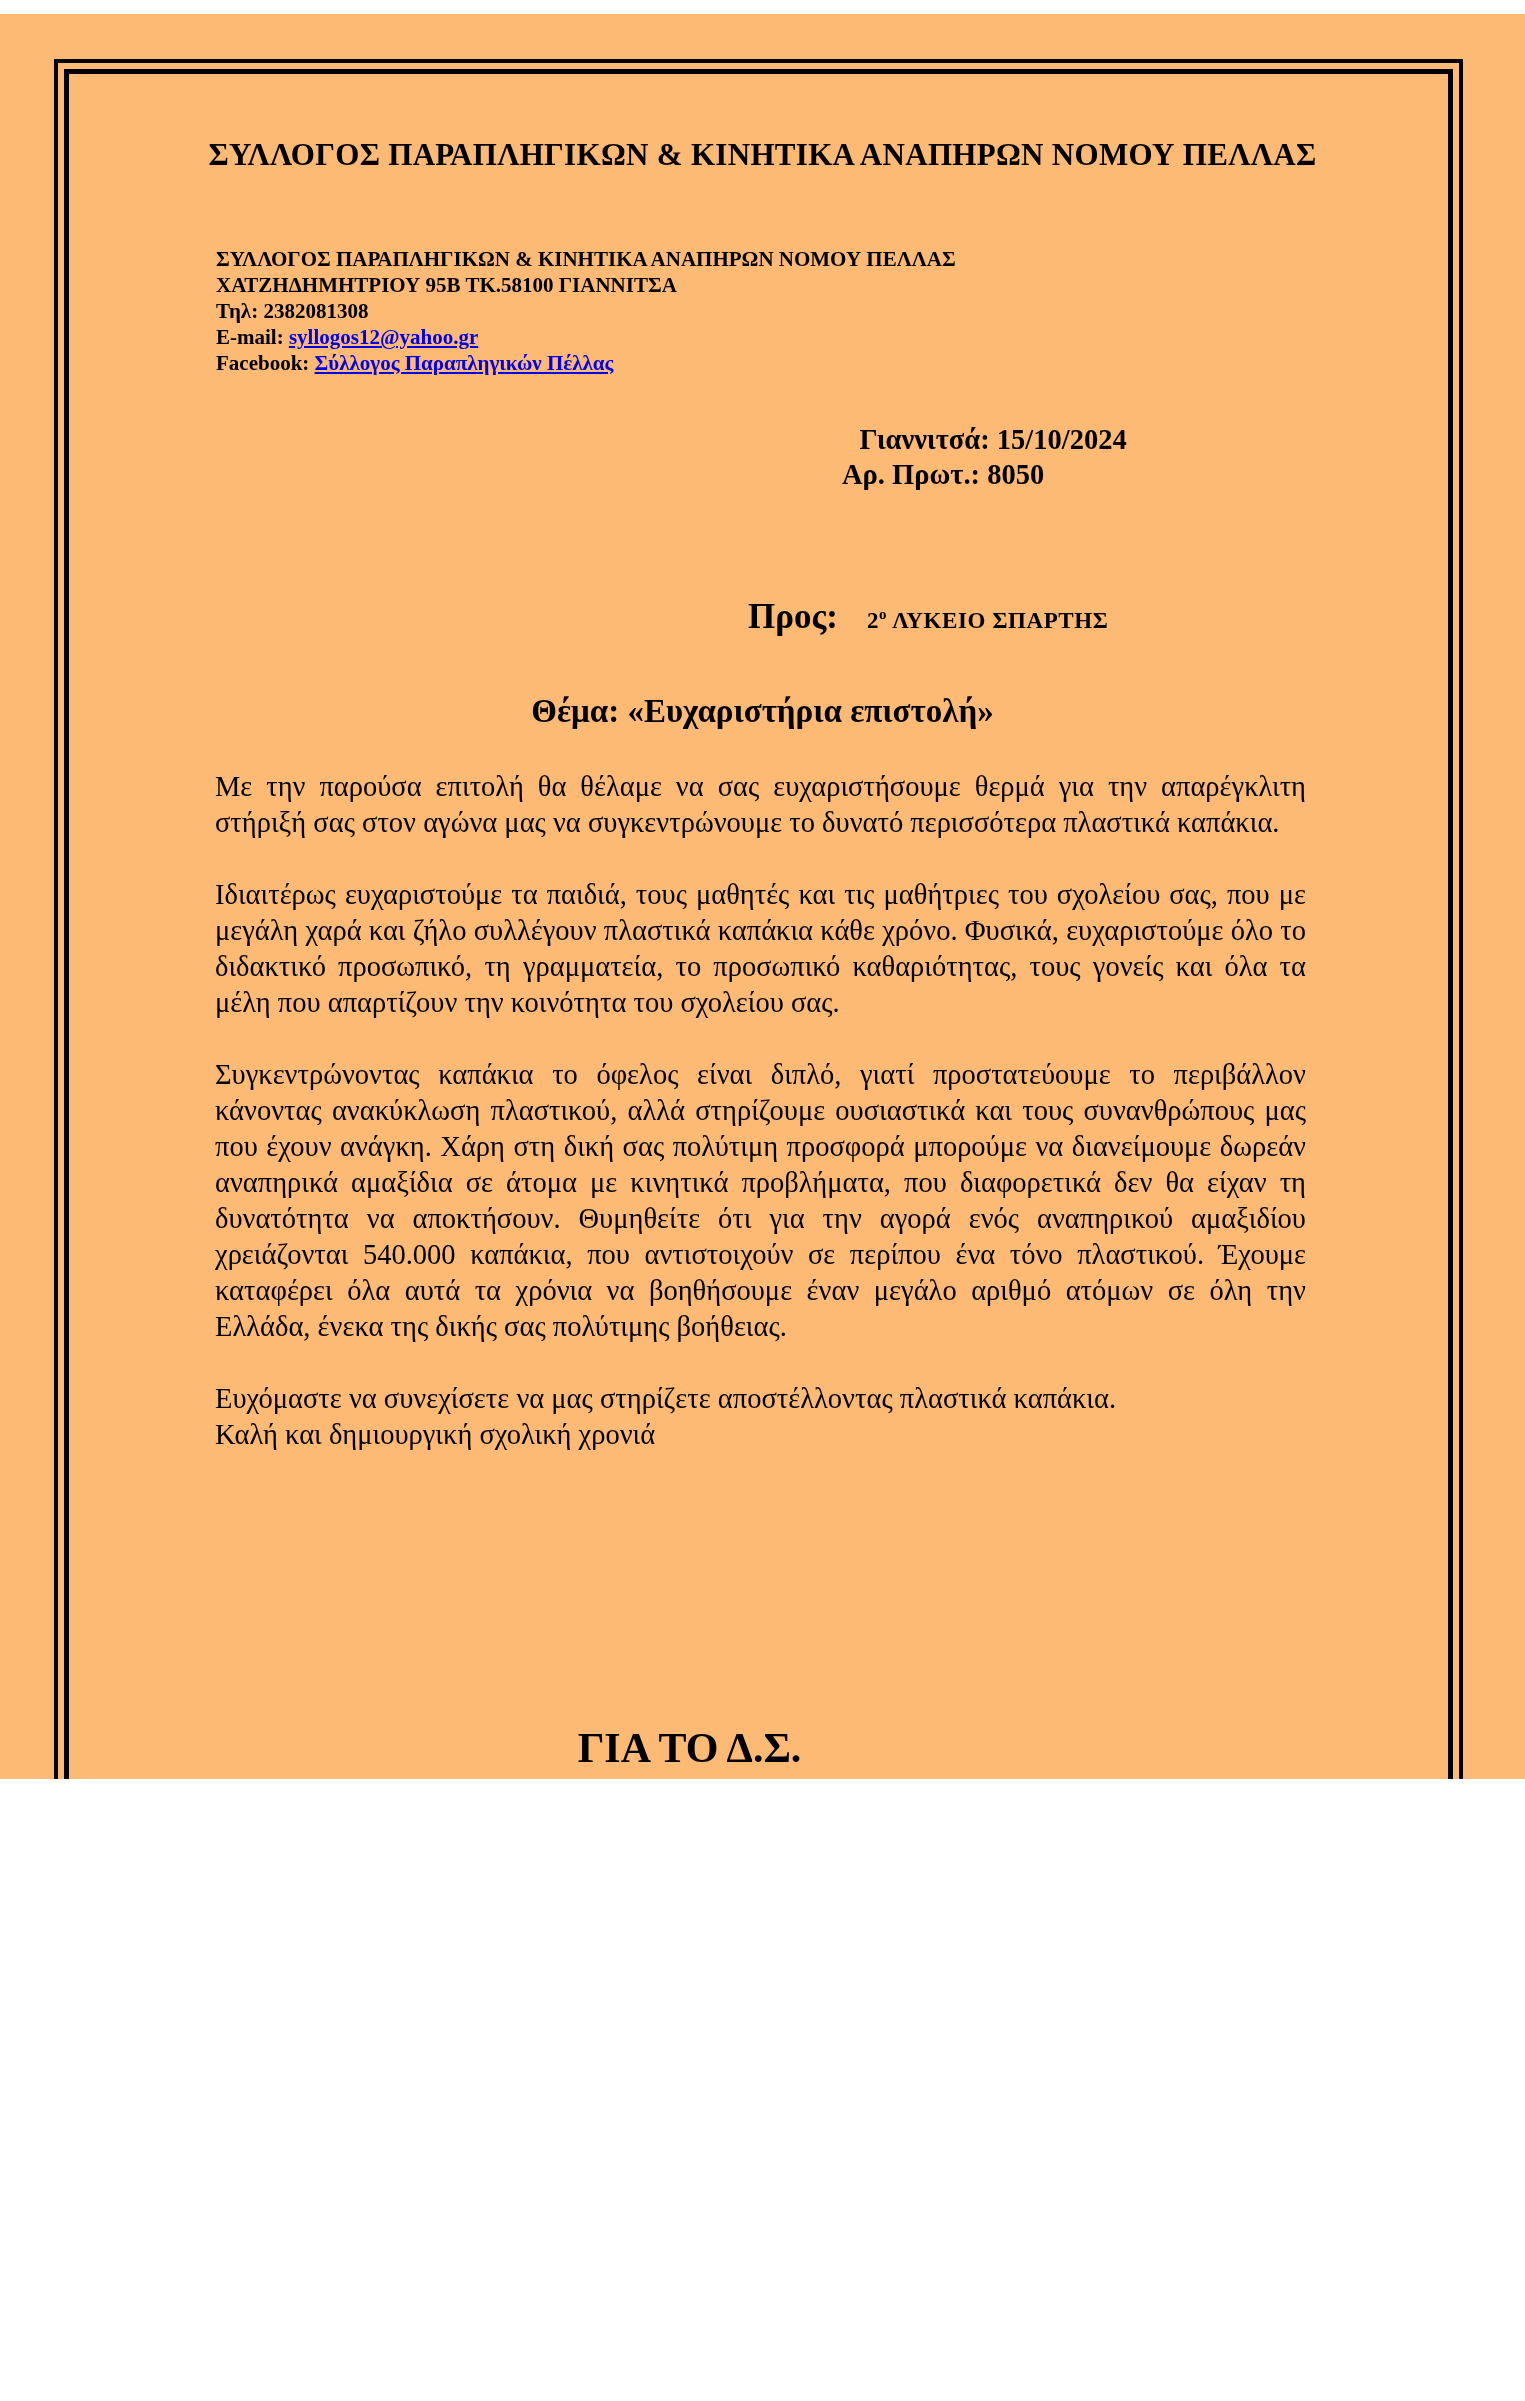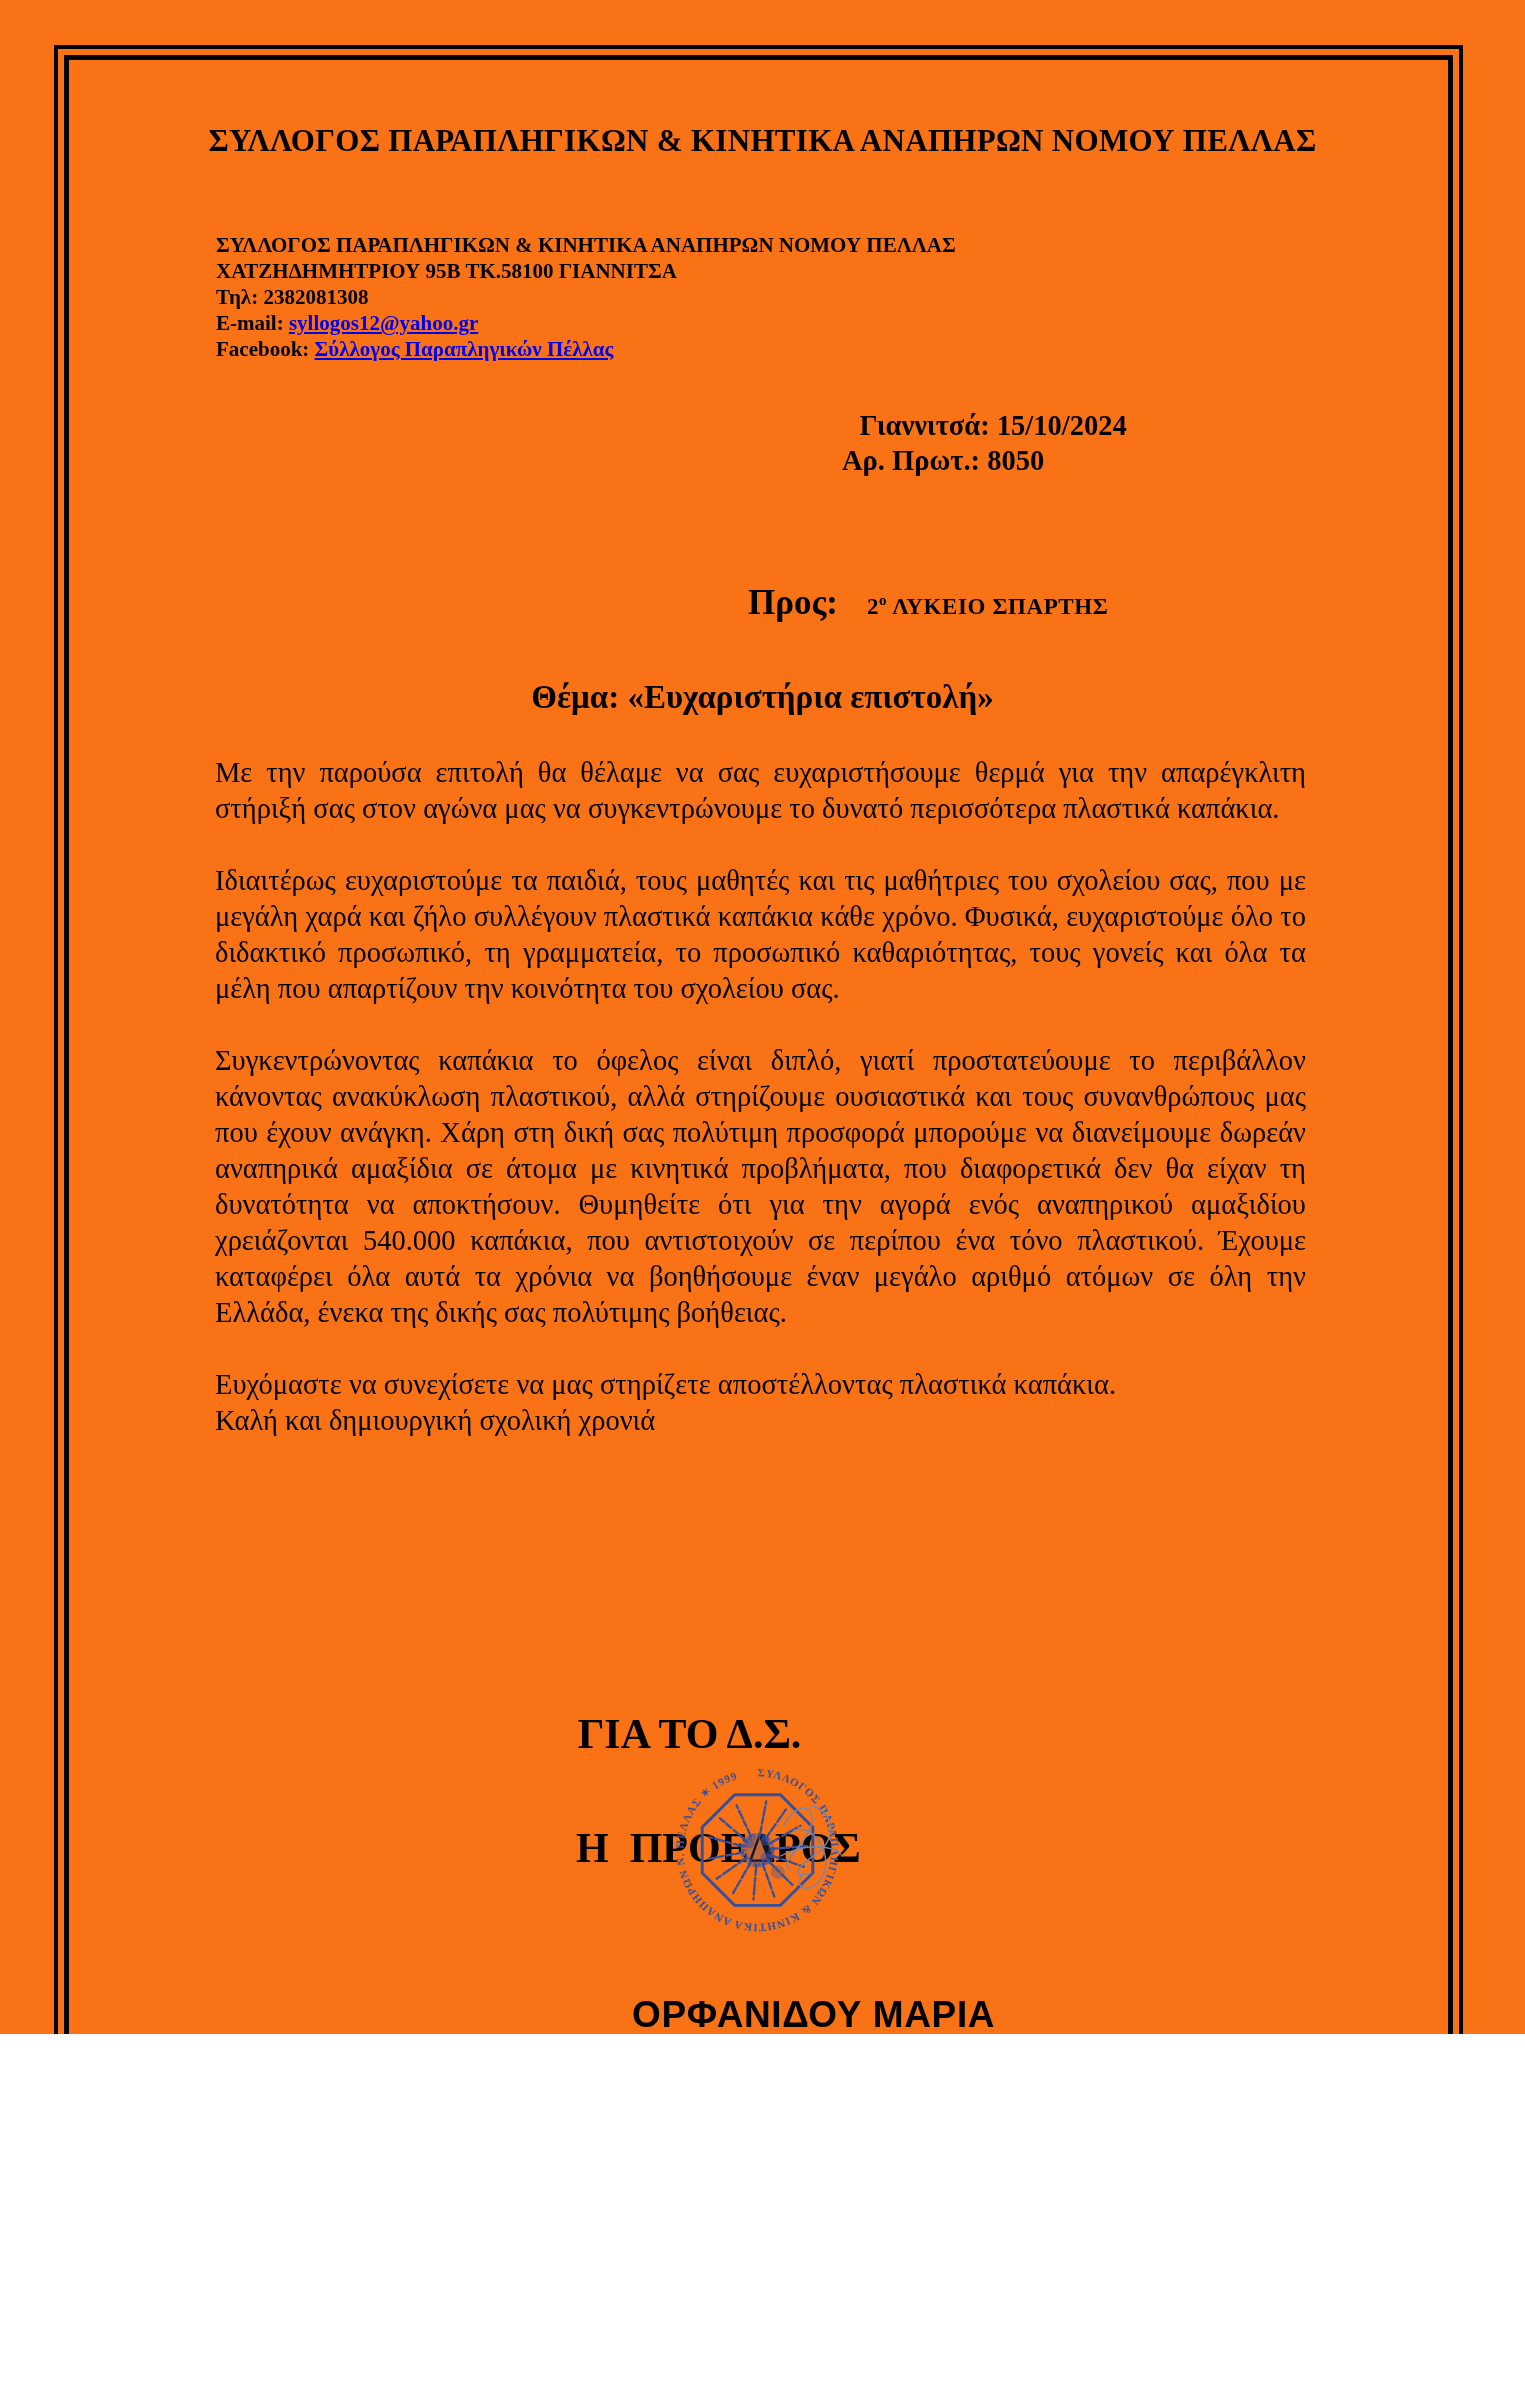--- a/index.html
+++ b/index.html
@@ -1,22 +1,23 @@
 <!DOCTYPE html>
 <html lang="el" style="font-size:9.3px"><head>
 <meta charset="utf-8">
 <style>
   html,body{margin:0;padding:0;background:#ffffff;}
   #page{
     position:relative;
-    width:1525px;height:2034px;
-    background:#f97316;
+    width:1525px;height:1765px;
+    background:#fdba74;
     font-family:"Liberation Serif","DejaVu Serif",serif;
     color:#000;
     overflow:hidden;
+    margin-top:14px;
   }
   .frame-outer{
     position:absolute;left:54px;top:45px;width:1409px;height:2274px;
     border:4.1px solid #000;box-sizing:border-box;
   }
   .frame-inner{
     position:absolute;left:5.8px;top:5.8px;right:5.8px;bottom:5.8px;
     border:5.8px solid #000;
   }
   .header-title{

